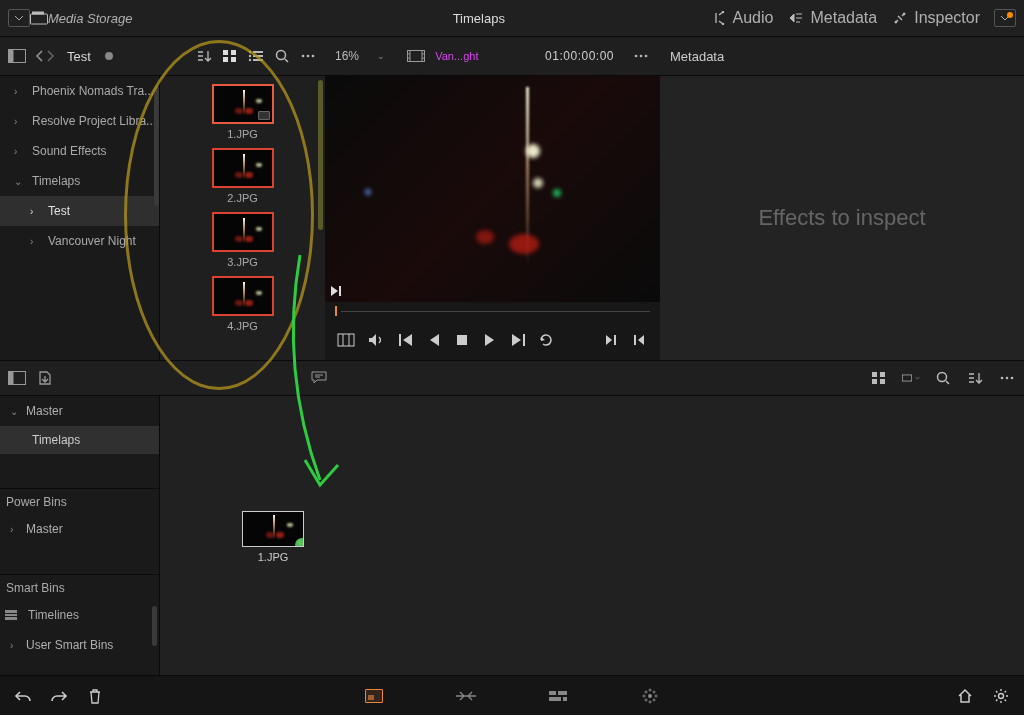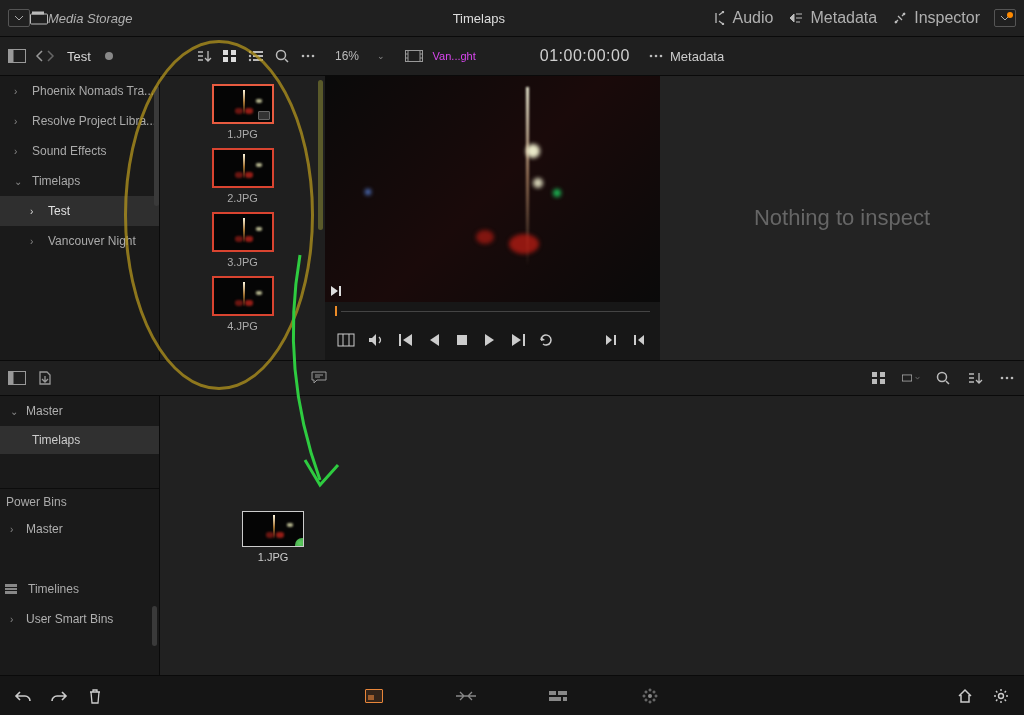--- a/index.html
+++ b/index.html
@@ -19,21 +19,21 @@
 .toolrow .tl-mid { display: flex; align-items: center; gap: 10px; padding: 0 10px; width: 335px; }
 .toolrow .tl-right { flex: 1; display: flex; align-items: center; padding: 0 10px; }
 .ic { width: 18px; height: 18px; display: inline-flex; align-items: center; justify-content: center; }
 .nav-arr { display: flex; gap: 1px; }
 .nav-arr span { width: 10px; }
 .folder-name { color: #d8d8d8; font-size: 13px; margin-left: 4px; }
 .dot-unsaved { width: 8px; height: 8px; border-radius: 50%; background: #888; margin-left: 6px; }
 .spacer { flex: 1; }
 .zoom { color: #bbb; font-size: 12px; margin-right: 6px; }
 .caret-sm { font-size: 9px; color: #888; margin-left: 2px; }
-.timecode { color: #d0d0d0; font-size: 16px; letter-spacing: 0.5px; margin-left: 44px; }
+.timecode { color: #d0d0d0; font-size: 12px; letter-spacing: 0.5px; margin-left: 44px; }
 .orange-dot { position: absolute; top: 2px; right: 2px; width: 6px; height: 6px; background: #ff8a00; border-radius: 50%; }
 
 
 .main { display: flex; height: 284px; }
 .sidebar-left { width: 160px; background: #1a1a1a; border-right: 1px solid #0a0a0a; position: relative; }
 .tree-item { display: flex; align-items: center; height: 30px; padding-left: 14px; font-size: 12px; color: #aaa; gap: 8px; }
 .tree-item.sub { padding-left: 30px; }
 .tree-item.active { background: #2f2f2f; color: #e0e0e0; }
 .chev { width: 10px; font-size: 10px; color: #888; }
 .scroll-thumb-l { position: absolute; right: 0; top: 10px; width: 5px; height: 120px; background: #3a3a3a; border-radius: 3px; }
@@ -390,21 +390,21 @@
             <svg width="12" height="12" viewBox="0 0 12 12">
               <rect x="1" y="1" width="2" height="10" fill="#ccc"></rect>
               <path d="M11 1 L5 6 L11 11 Z" fill="#ccc"></path>
             </svg>
           </span>
       </div>
     </div>
   </div>
 
   <div class="meta-panel">
-    <span>Nothing to inspect</span>
+    <span>Effects to inspect</span>
   </div>
 </div>
 
 <div class="pool-toolbar">
   <div class="pt-left">
     <span class="ic">
         <svg width="18" height="14" viewBox="0 0 18 14">
           <rect x="0.5" y="0.5" width="17" height="13" fill="none" stroke="#999"></rect>
           <rect x="0.5" y="0.5" width="5" height="13" fill="#999"></rect>
         </svg>
@@ -470,20 +470,21 @@
     <div class="bin-item active">
         <span>Timelaps</span>
       </div>
     <div style="flex:0 0 34px;"></div>
     <div class="bin-section">Power Bins</div>
     <div class="bin-header">
         <span class="chev">›</span>
         <span>Master</span>
       </div>
     <div style="flex:0 0 30px;"></div>
+    <div class="bin-section">Smart Bins</div>
     <div class="tree-item" style="padding-left:2px;">
         <span class="ic">
           <svg width="12" height="10" viewBox="0 0 12 10">
             <rect x="0" y="0" width="12" height="3" fill="#888"></rect>
             <rect x="0" y="4" width="12" height="2" fill="#888"></rect>
             <rect x="0" y="7" width="12" height="3" fill="#888"></rect>
           </svg>
         </span>
         <span>Timelines</span>
       </div>

